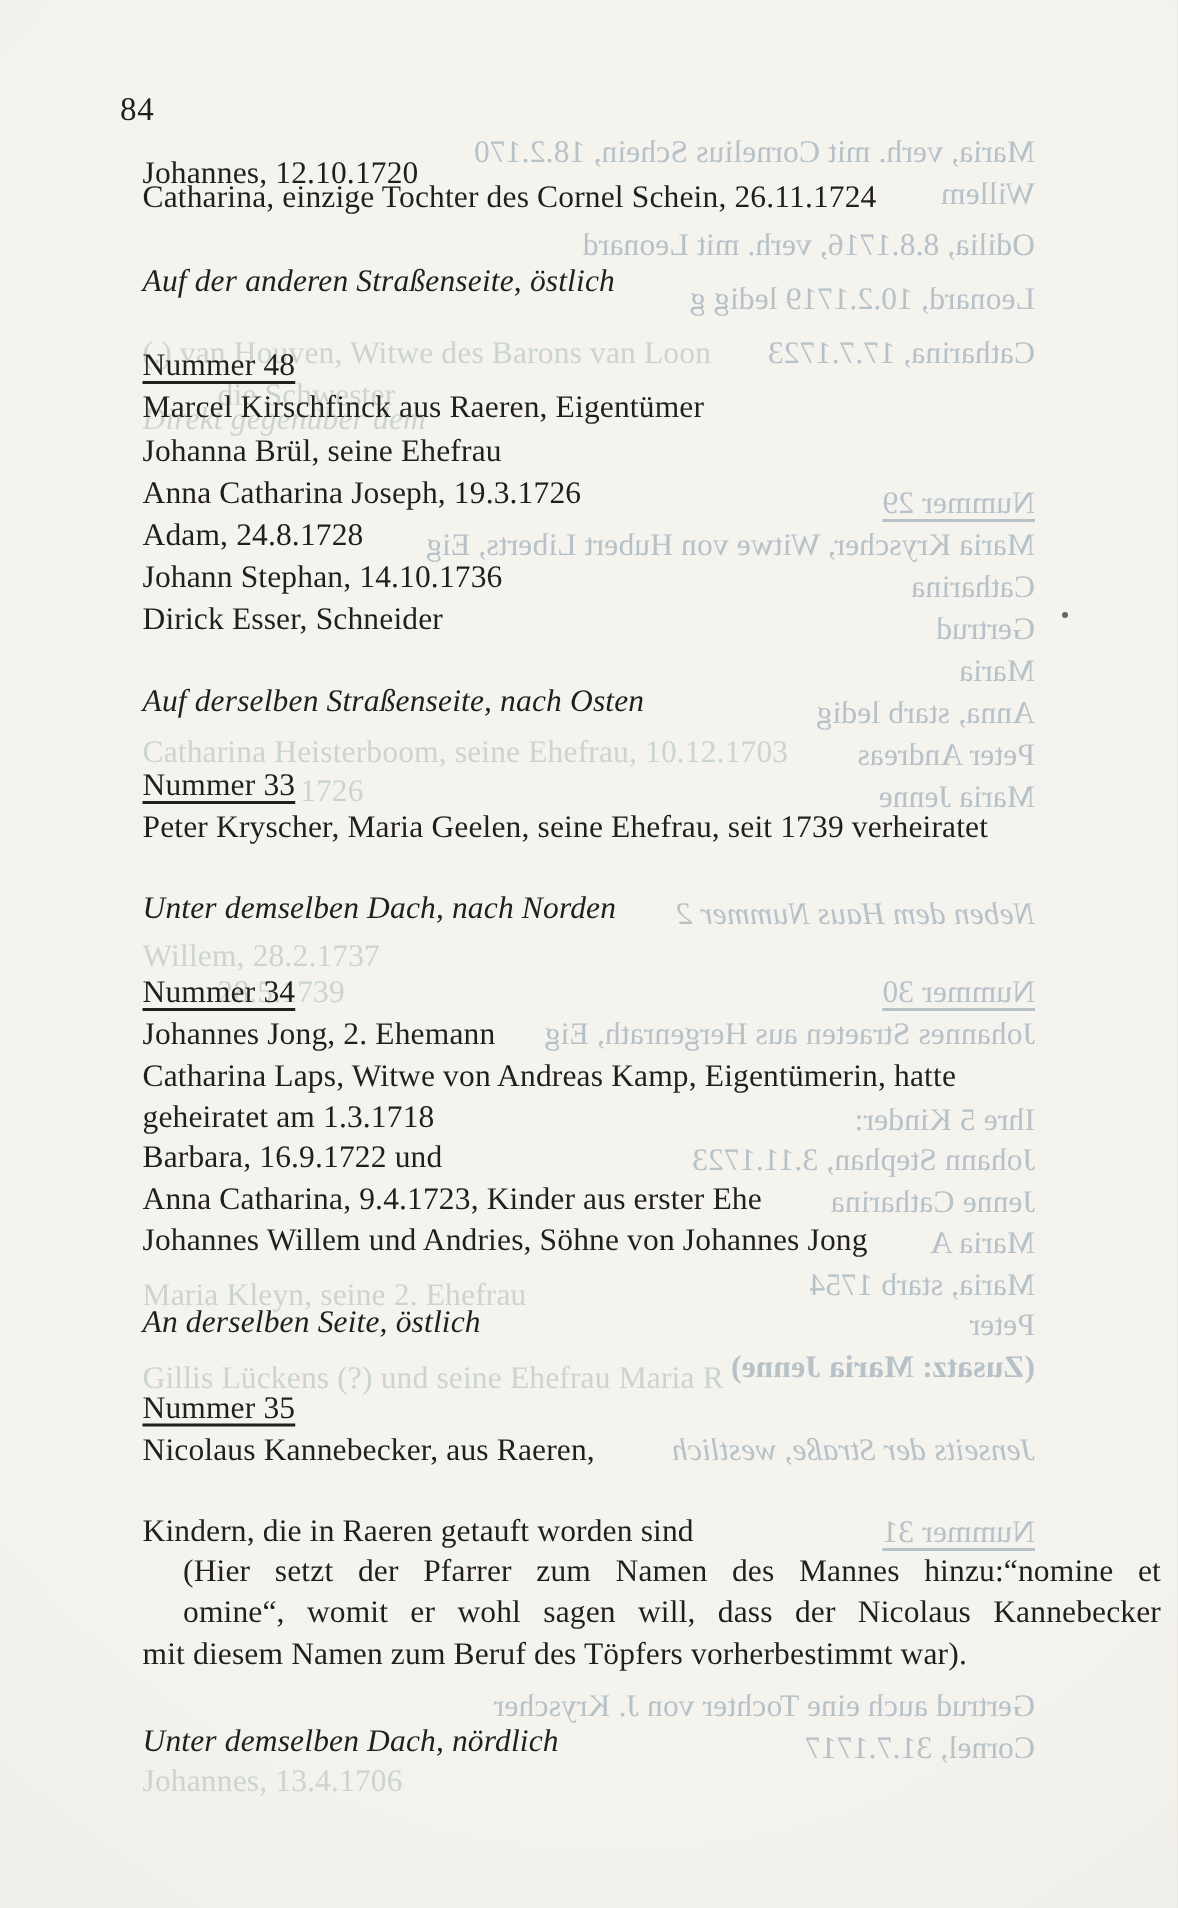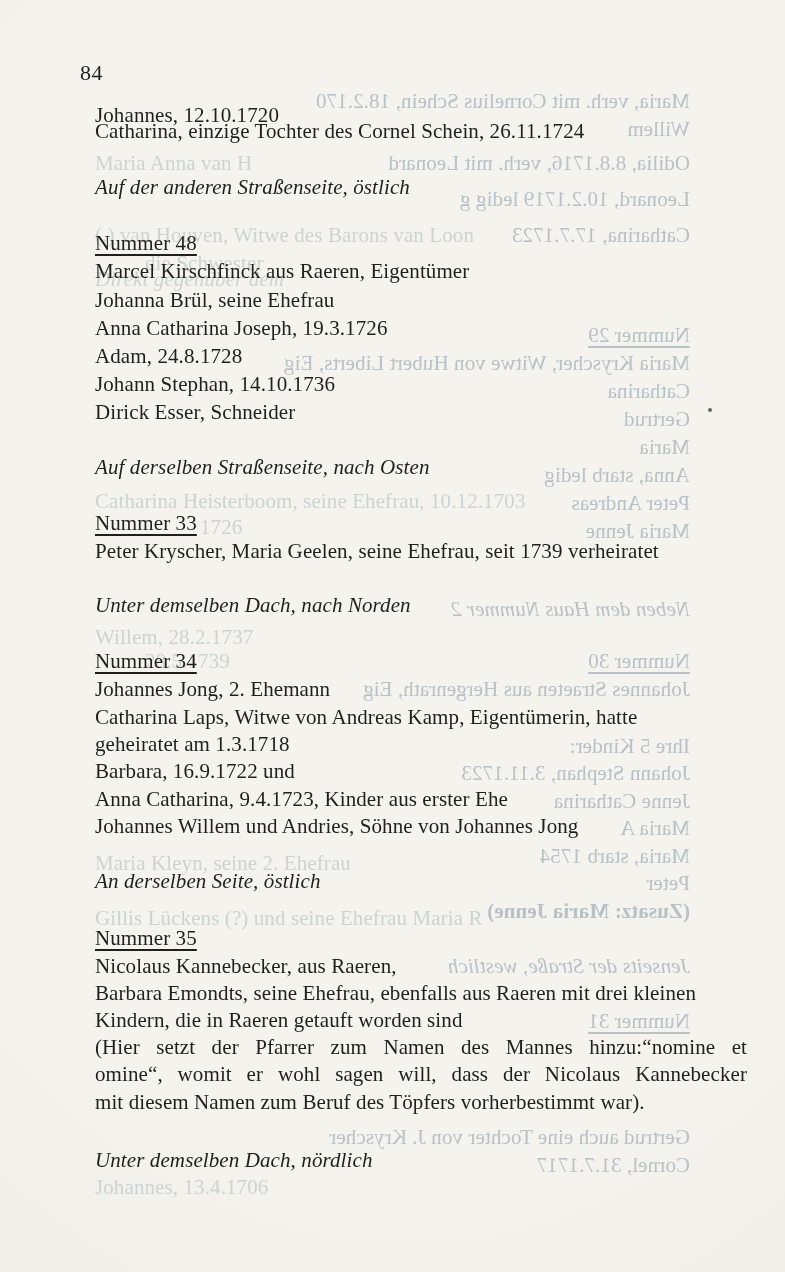--- a/index.html
+++ b/index.html
@@ -44,20 +44,21 @@
   .line.number {
     text-decoration: underline;
     text-underline-offset: 4px;
     text-decoration-thickness: 1.5px;
   }
   .line.justify {
     width: 652px;
     white-space: normal;
     text-align: justify;
     text-align-last: justify;
+    margin-left: 27px;
   }
   .line.bold { font-weight: bold; }
   .page-number {
     position: absolute;
     left: 80px;
     top: 60px;
     font-size: 22px;
     letter-spacing: 0.5px;
   }
   .ink-dot {
@@ -70,21 +71,20 @@
     background: #45423c;
     opacity: 0.8;
   }
 </style>
 </head>
 <body>
 
 <div class="page">
 
   <div class="layer ghost-normal" id="ghost-normal-layer">
-      <div class="line" style="top: 150px; left: 95px;">Maria Anna van H</div>
       <div class="line" style="top: 222px; left: 95px;">(.) van Houven, Witwe des Barons van Loon</div>
       <div class="line" style="top: 250px; left: 145px;">die Schwester</div>
       <div class="line italic" style="top: 266px; left: 95px;">Direkt gegenüber dem</div>
       <div class="line" style="top: 488px; left: 95px;">Catharina Heisterboom, seine Ehefrau, 10.12.1703</div>
       <div class="line" style="top: 514px; left: 200px;">1726</div>
       <div class="line" style="top: 624px; left: 95px;">Willem, 28.2.1737</div>
       <div class="line" style="top: 648px; left: 145px;">28.5.1739</div>
       <div class="line" style="top: 850px; left: 95px;">Maria Kleyn, seine 2. Ehefrau</div>
       <div class="line" style="top: 905px; left: 95px;">Gillis Lückens (?) und seine Ehefrau Maria R</div>
       <div class="line" style="top: 1174px; left: 95px;">Johannes, 13.4.1706</div>
@@ -140,21 +140,20 @@
       <div class="line number" style="top: 648px;">Nummer 34</div>
       <div class="line" style="top: 676px;">Johannes Jong, 2. Ehemann</div>
       <div class="line" style="top: 704px;">Catharina Laps, Witwe von Andreas Kamp, Eigentümerin, hatte</div>
       <div class="line" style="top: 731px;">geheiratet am 1.3.1718</div>
       <div class="line" style="top: 758px;">Barbara, 16.9.1722 und</div>
       <div class="line" style="top: 786px;">Anna Catharina, 9.4.1723, Kinder aus erster Ehe</div>
       <div class="line" style="top: 813px;">Johannes Willem und Andries, Söhne von Johannes Jong</div>
       <div class="line italic" style="top: 868px;">An derselben Seite, östlich</div>
       <div class="line number" style="top: 925px;">Nummer 35</div>
       <div class="line" style="top: 953px; text-align: right;">Nicolaus Kannebecker, aus Raeren,</div>
-      <div class="line" style="top: 980px;">Barbara Emondts, seine Ehefrau, ebenfalls aus Raeren mit drei kleinen</div>
       <div class="line" style="top: 1007px;">Kindern, die in Raeren getauft worden sind</div>
       <div class="line justify" style="top: 1034px;">(Hier setzt der Pfarrer zum Namen des Mannes hinzu:“nomine et</div>
       <div class="line" style="top: 1089px;">mit diesem Namen zum Beruf des Töpfers vorherbestimmt war).</div>
       <div class="line justify" style="top: 1061px;">omine“, womit er wohl sagen will, dass der Nicolaus Kannebecker</div>
       <div class="line italic" style="top: 1147px;">Unter demselben Dach, nördlich</div>
     </div>
 
 </div>
 
 </body></html>

